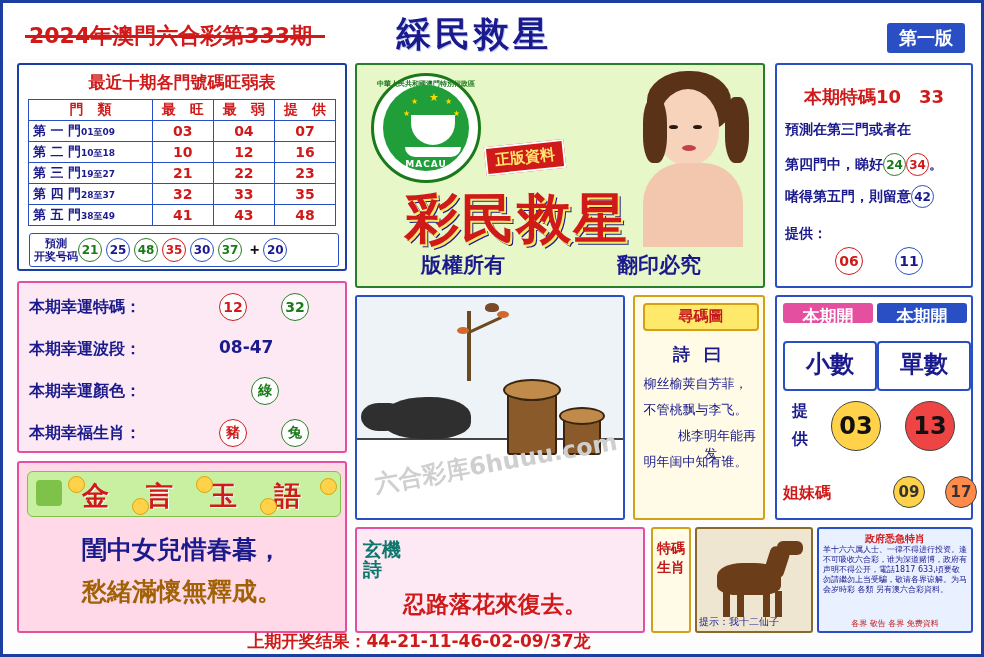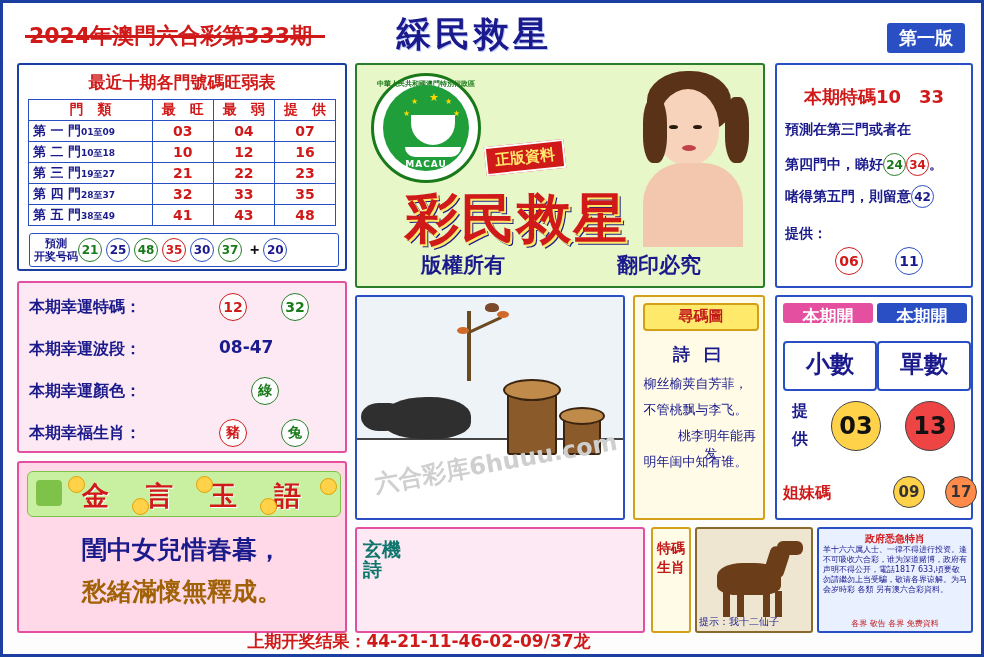--- a/index.html
+++ b/index.html
@@ -359,20 +359,21 @@
     <div id="tigong">提<br>供</div>
     <div class="bigBall" style="left:54px;top:104px;background:#ffd24a;">03</div>
     <div class="bigBall" style="left:128px;top:104px;background:#ef4444;">13</div>
     <div id="sisLab">姐妹碼</div>
     <div class="sisBall" style="left:82px;background:#ffd24a;color:#333;">09</div>
     <div class="sisBall" style="left:134px;background:#ff8a4a;color:#333;">17</div>
   </div>
 
   <div class="box" id="xuan">
     <div id="xuanLab">玄機<br>詩</div>
+    <div class="xl" style="top:60px;">忍路落花來復去。</div>
   </div>
 
   <div class="box" id="horseLab">
     <div class="t">特碼生肖</div>
   </div>
   <div class="box" id="horsePic">
     <div class="hbody"></div>
     <div class="hneck"></div>
     <div class="hhead"></div>
     <div class="hleg" style="left:26px;top:62px;"></div>

